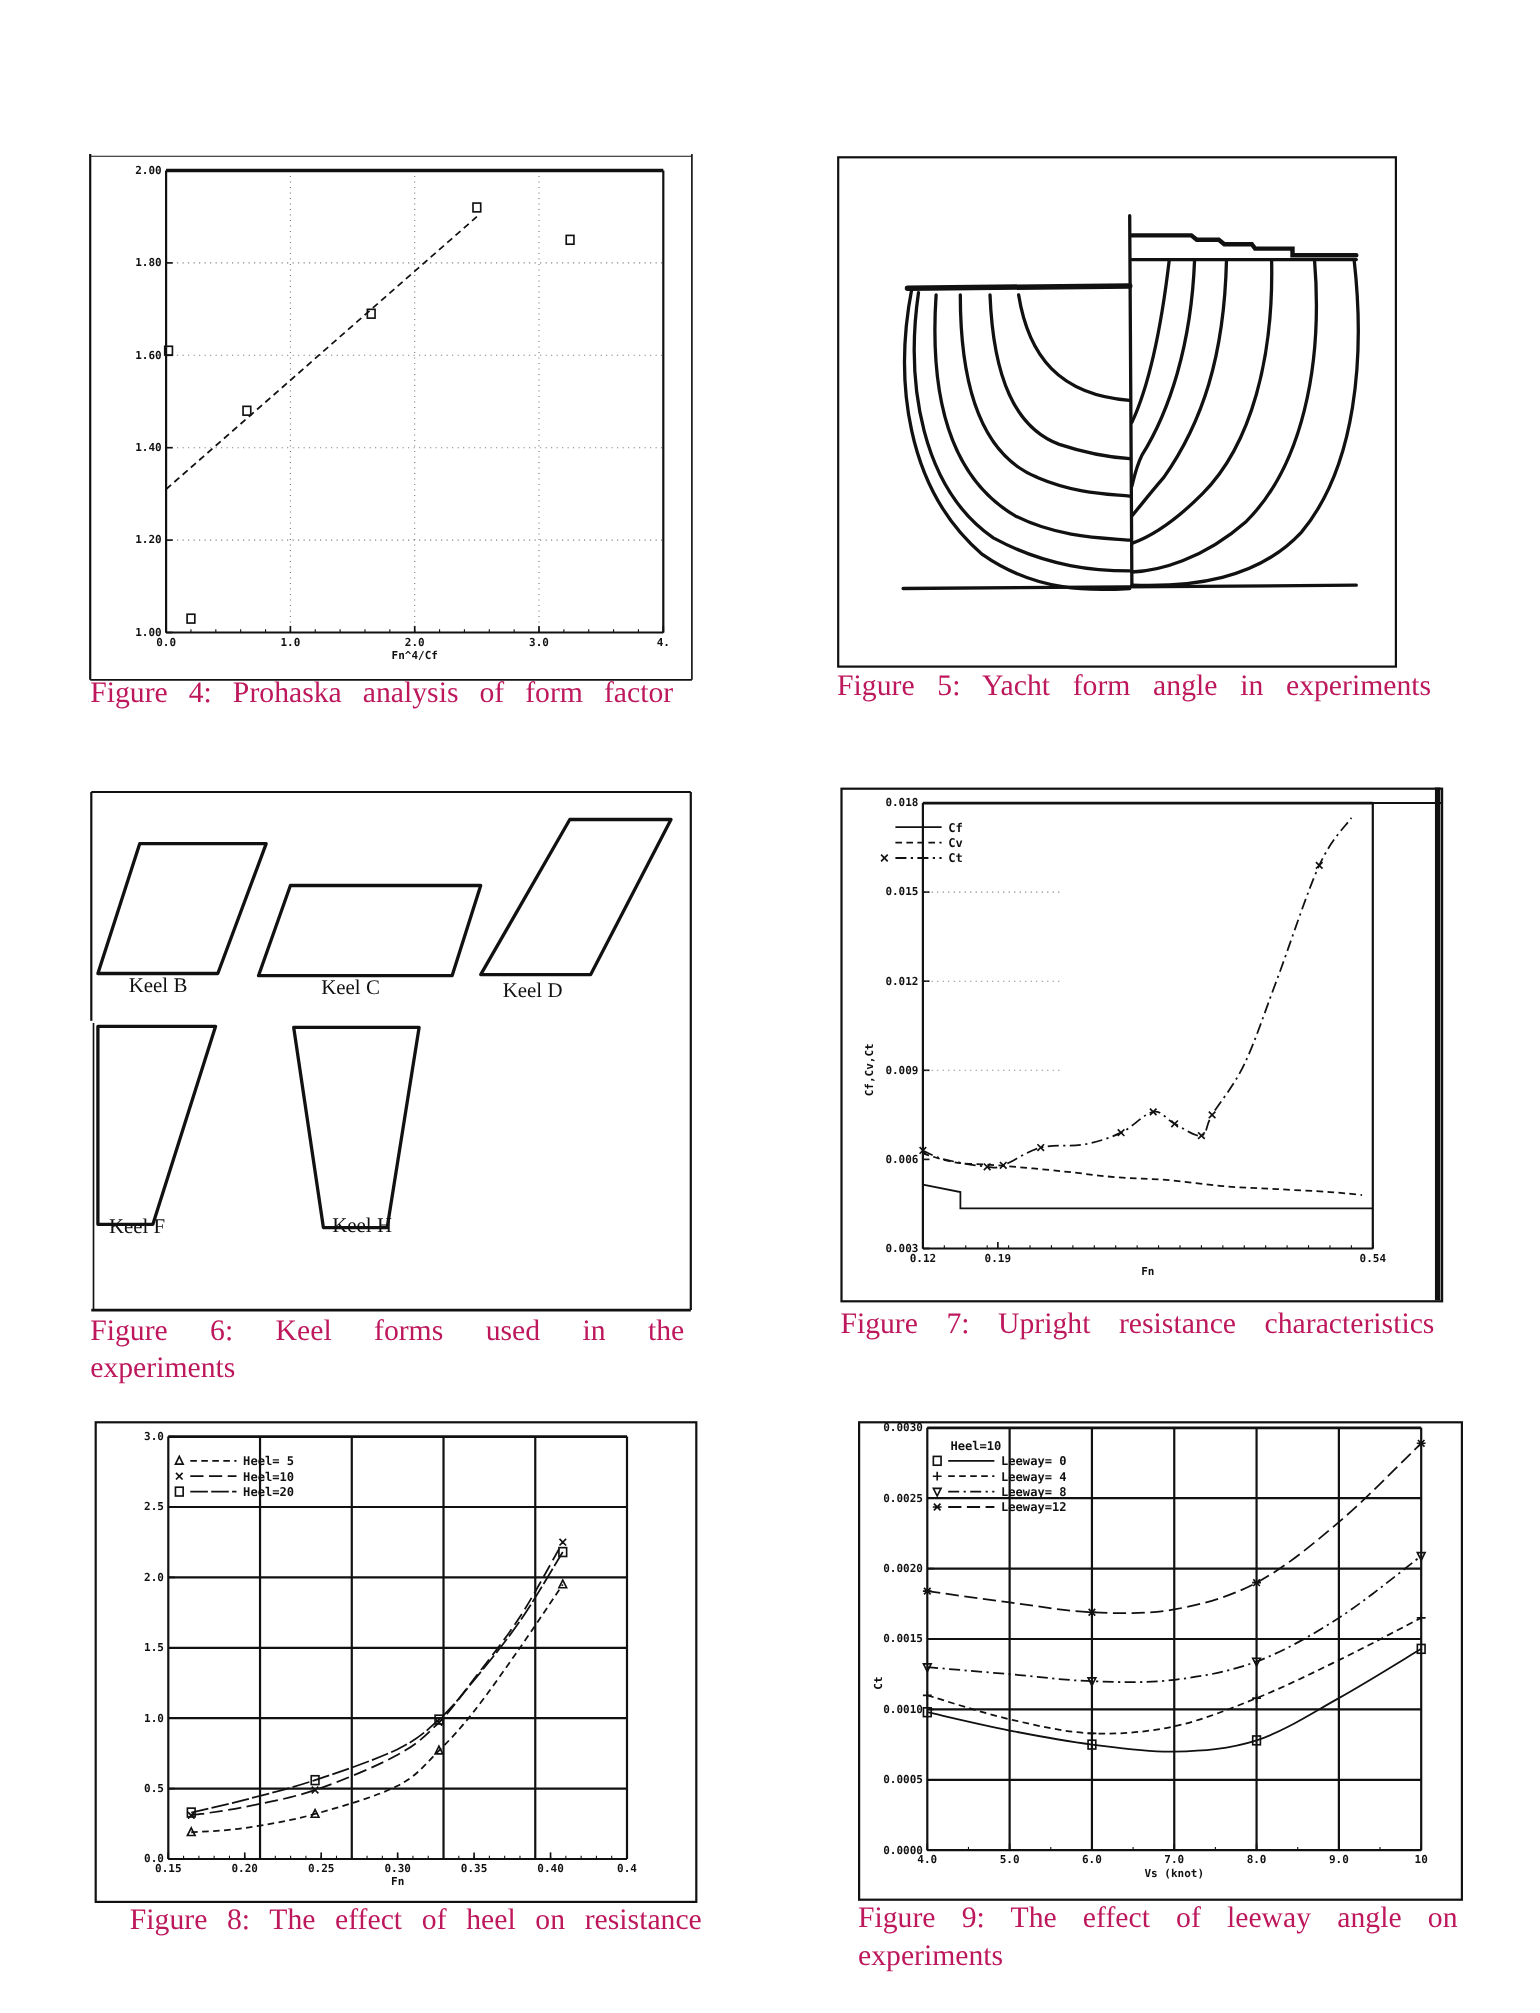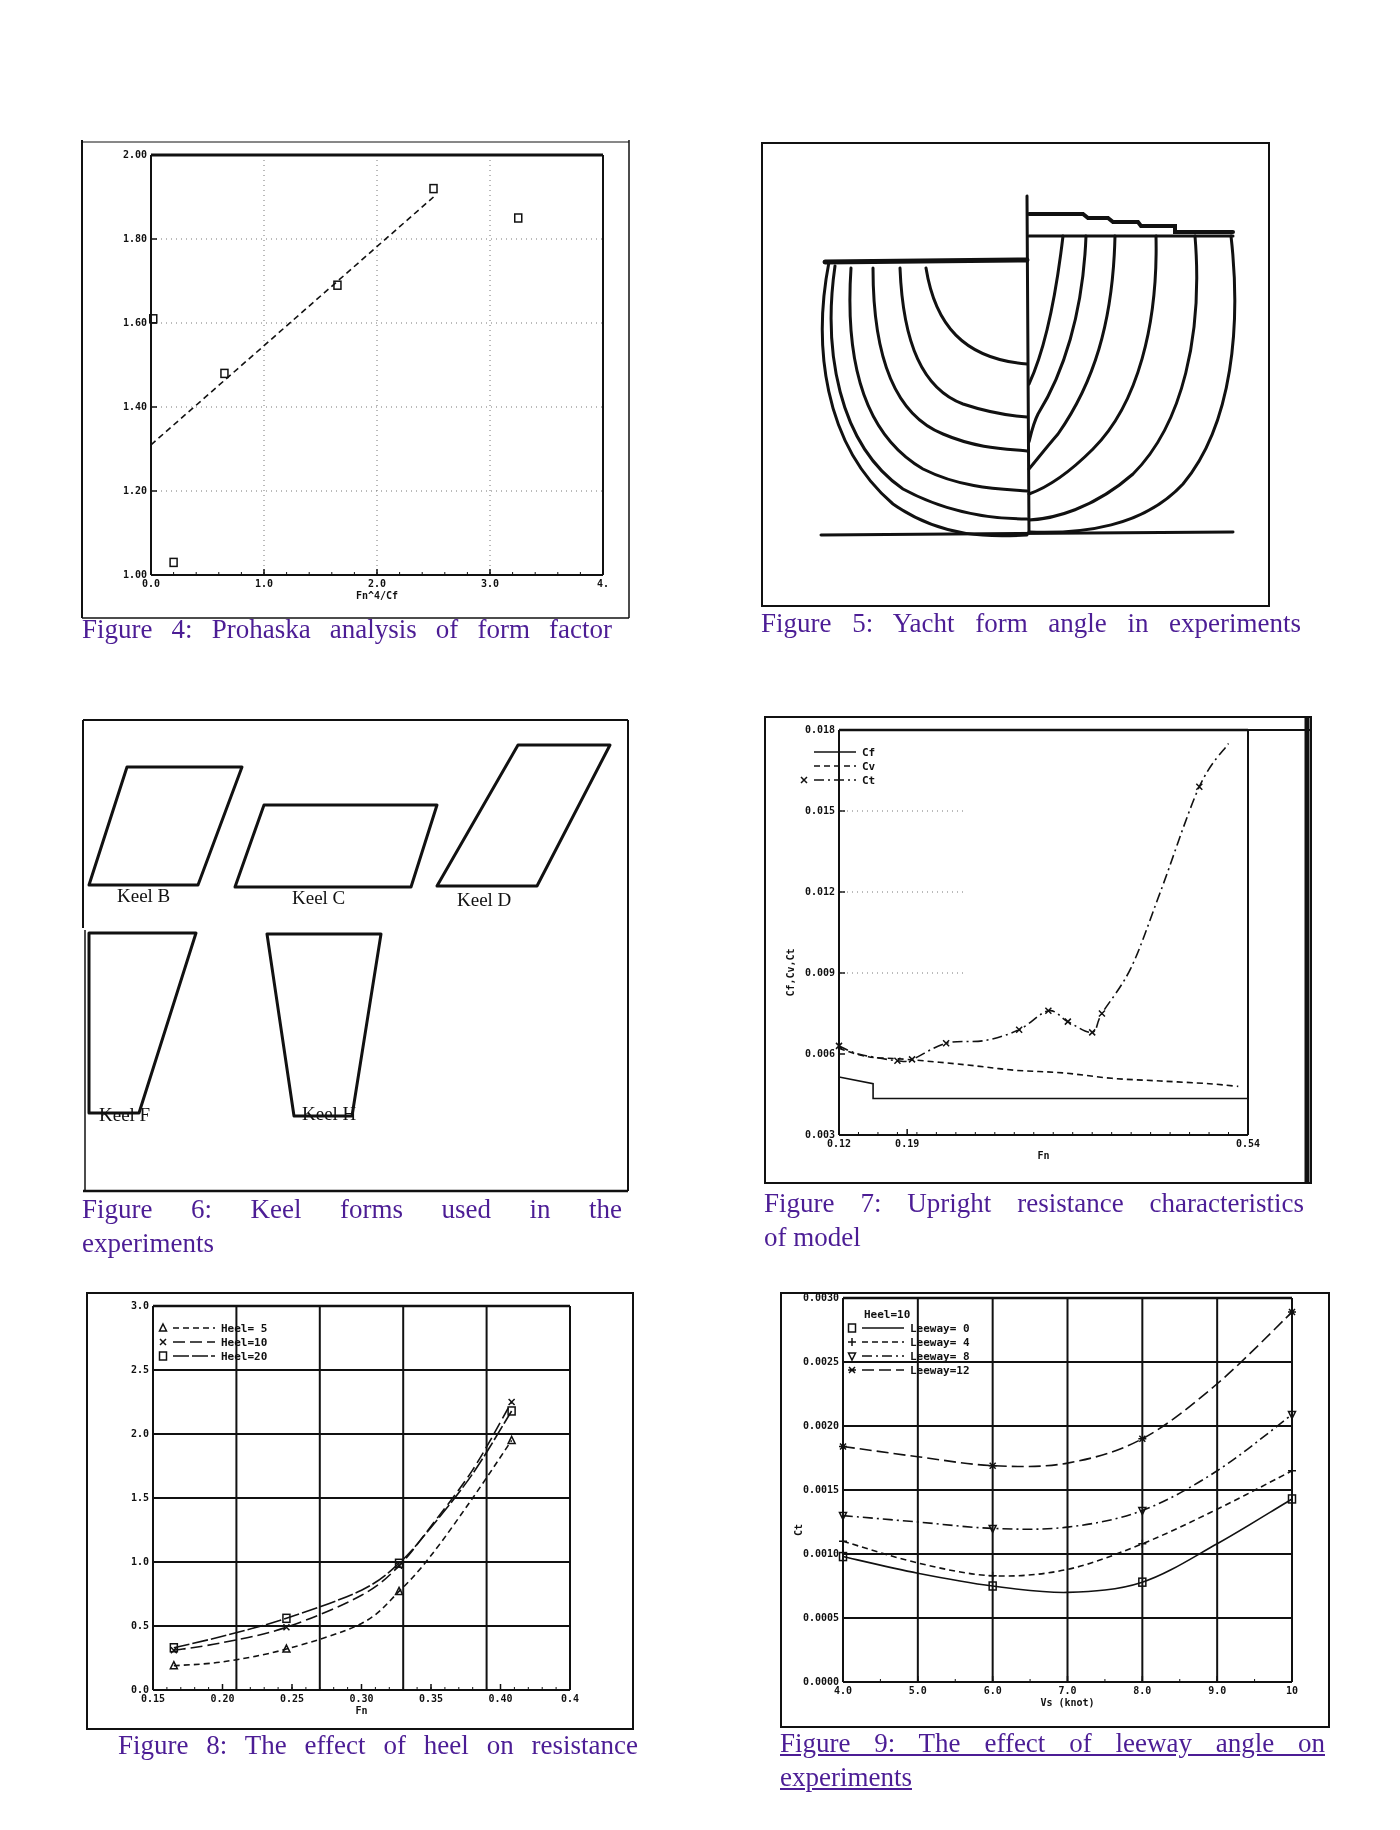--- a/index.html
+++ b/index.html
@@ -1,21 +1,21 @@
 <!DOCTYPE html>
 <html><head>
 <meta charset="utf-8">
 <style>
   html, body { margin:0; padding:0; background:#ffffff; }
   body { width:1400px; height:1830px; position:relative; overflow:hidden;
          font-family:"Liberation Serif", serif; color:#111; }
   .fig { position:absolute; }
   .fig svg { position:absolute; left:0; top:0; overflow:visible; }
   .caption { position:absolute; font-family:"Liberation Serif", serif; font-size:27px;
-             line-height:34px; color:#4c1d95; text-align:justify; text-align-last:justify; }
+             line-height:34px; color:#be185d; text-align:justify; text-align-last:justify; }
   .caption .l2 { display:block; text-align:left; text-align-last:left; }
   .tick { font-family:"DejaVu Sans Mono", monospace; font-size:10px; font-weight:bold; fill:#111; }
   .legend { font-family:"DejaVu Sans Mono", monospace; font-size:11px; font-weight:bold; fill:#111; }
   .keel-label { font-family:"Liberation Serif", serif; font-size:19px; fill:#111; }
 </style>
 </head>
 <body>
 
 <div class="fig" style="left:82px;top:140px;width:550px;height:480px;">
   <svg id="fig4-svg" width="550" height="480">
@@ -223,21 +223,20 @@
       <text class="legend" x="98" y="68">Ct</text>
       <line x1="75" y1="14" x2="547" y2="14" stroke="#111" stroke-width="2"></line>
       <line x1="543" y1="0" x2="543" y2="466" stroke="#111" stroke-width="5"></line>
       <line x1="78" y1="257" x2="200" y2="257" stroke="#777" stroke-width="1" stroke-dasharray="1,4"></line>
       <line x1="78" y1="175.99999999999997" x2="200" y2="175.99999999999997" stroke="#777" stroke-width="1" stroke-dasharray="1,4"></line>
       <line x1="78" y1="95" x2="200" y2="95" stroke="#777" stroke-width="1" stroke-dasharray="1,4"></line>
     </svg>
 </div>
 <div class="caption" style="left:764px;top:1186px;width:540px;text-align-last:left;">
   <span class="l2" style="text-align-last:justify;font-family:Liberation Serif, serif;">Figure 7: Upright resistance characteristics</span>
-  <span class="l2">of model</span>
 </div>
 
 <div class="fig" style="left:86px;top:1292px;width:548px;height:440px;">
   <svg id="fig8-svg" width="548" height="440">
       <rect x="1" y="1" width="546" height="436" fill="none" stroke="#111" stroke-width="2"></rect>
       <line x1="67" y1="398" x2="73" y2="398" stroke="#111" stroke-width="1.5"></line>
       <text class="tick" x="63" y="401" text-anchor="end">0.0</text>
       <line x1="67" y1="334" x2="484" y2="334" stroke="#111" stroke-width="2"></line>
       <line x1="67" y1="334" x2="73" y2="334" stroke="#111" stroke-width="1.5"></line>
       <text class="tick" x="63" y="337" text-anchor="end">0.5</text>
@@ -427,16 +426,16 @@
       <line x1="82" y1="50" x2="124" y2="50" stroke="#111" stroke-width="1.6" stroke-dasharray="6,4"></line>
       <text class="legend" x="130" y="54">Leeway= 4</text>
       <polygon points="68.5,61 75.5,61 72,68" fill="none" stroke="#111" stroke-width="1.5"></polygon>
       <line x1="82" y1="64" x2="124" y2="64" stroke="#111" stroke-width="1.6" stroke-dasharray="10,4,2,4"></line>
       <text class="legend" x="130" y="68">Leeway= 8</text>
       <path d="M68,78 H76 M69,75 L75,81 M75,75 L69,81" fill="none" stroke="#111" stroke-width="1.5"></path>
       <line x1="82" y1="78" x2="124" y2="78" stroke="#111" stroke-width="1.6" stroke-dasharray="12,5"></line>
       <text class="legend" x="130" y="82">Leeway=12</text>
     </svg>
 </div>
-<div class="caption" style="left:780px;top:1726px;width:545px;text-align-last:left;text-decoration:underline;">
+<div class="caption" style="left:780px;top:1726px;width:545px;text-align-last:left;">
   <span class="l2" style="text-align-last:justify;">Figure 9: The effect of leeway angle on</span>
   <span class="l2">experiments</span>
 </div>
 
 </body></html>

